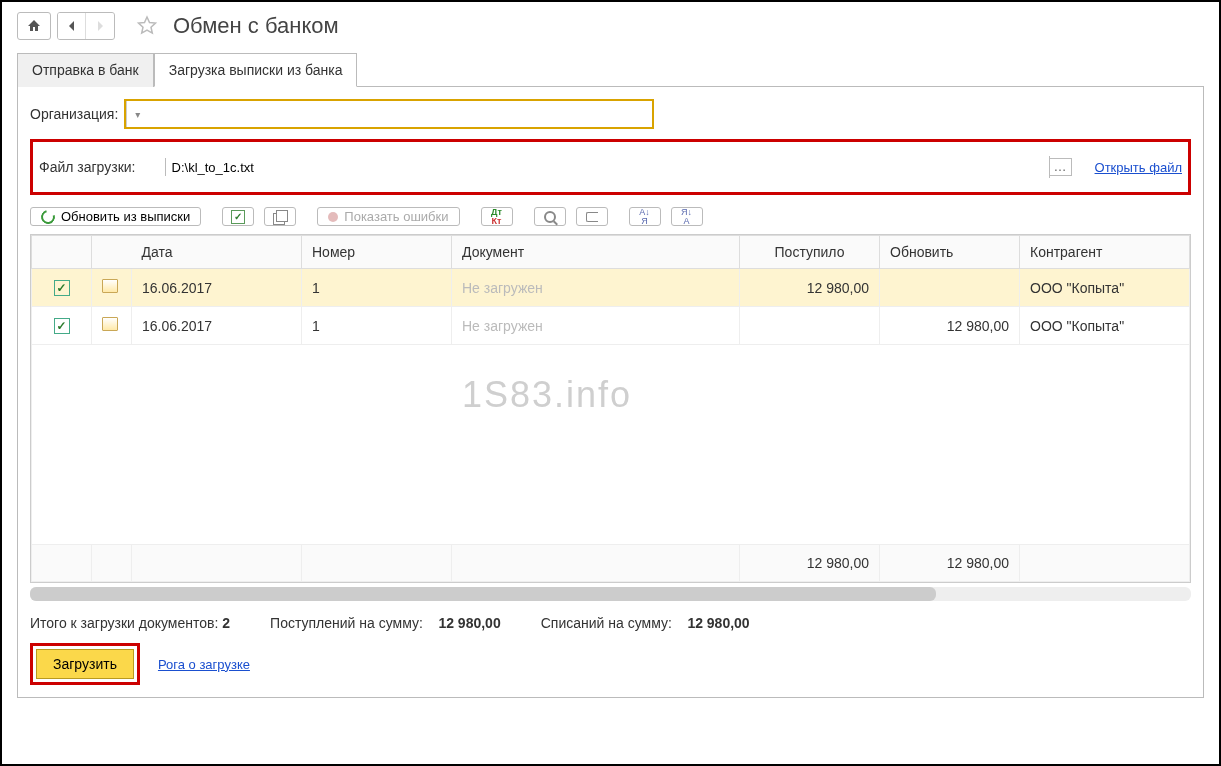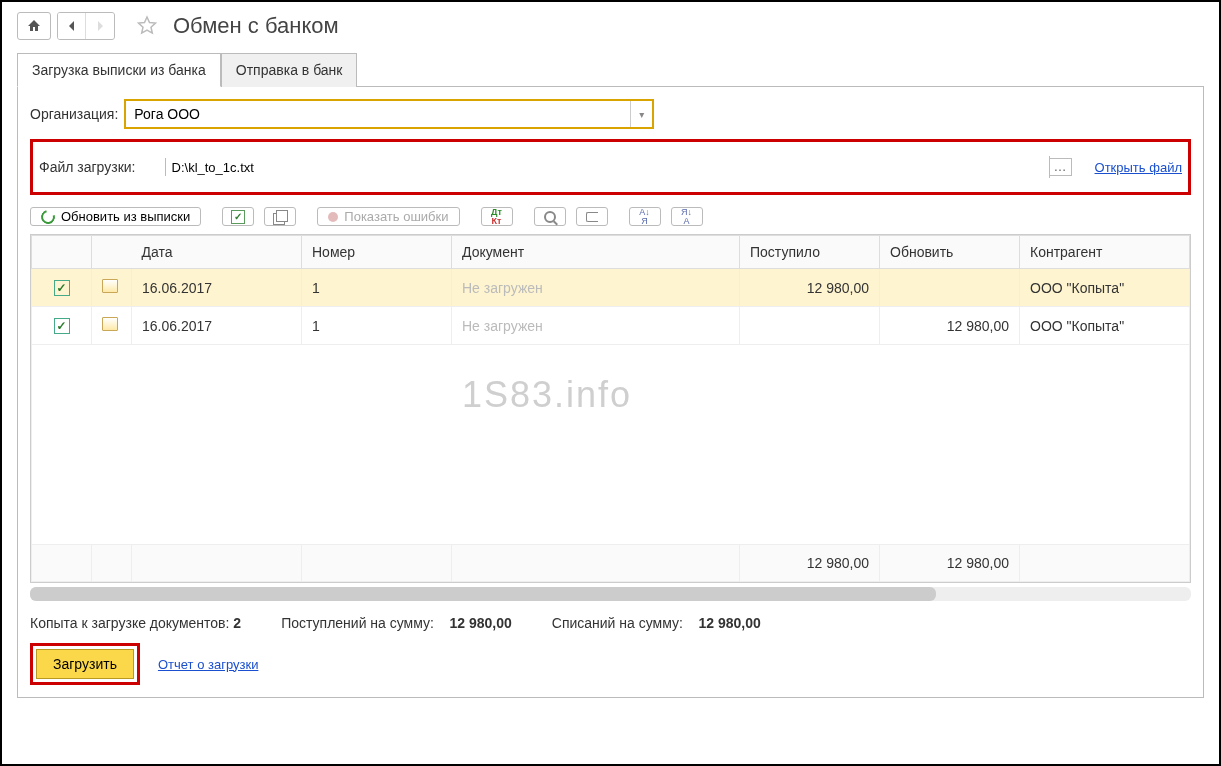--- a/index.html
+++ b/index.html
@@ -94,29 +94,28 @@
           </svg>
       </button>
     </div>
     <svg class="star" viewBox="0 0 24 24">
         <path fill="none" stroke="#bbb" stroke-width="1.5" d="M12 3l2.5 5.5 6 .6-4.5 4.1 1.3 5.9L12 16l-5.3 3.1 1.3-5.9L3.5 9.1l6-.6z"></path>
       </svg>
     <div class="title">Обмен с банком</div>
   </div>
 
   <div class="tabs">
+    <div class="tab">Отправка в банк</div>
     <div class="tab active">Загрузка выписки из банка</div>
-    <div class="tab">Отправка в банк</div>
   </div>
 
   <div class="panel">
     <div class="field-row">
       <span class="field-label">Организация:</span>
       <div class="org-box">
-        <input class="org-input" value="Рога ООО" style="">
         <div class="org-dd">▾</div>
       </div>
     </div>
 
     <div class="file-wrap">
       <span class="field-label">Файл загрузки:</span>
       <div class="file-input-group">
         <input class="file-input" value="D:\kl_to_1c.txt" style="">
         <div class="file-browse">…</div>
       </div>
@@ -162,21 +161,21 @@
 
     <div class="table-wrap">
       <table class="grid">
         <thead>
           <tr>
             <th class="col-chk"></th>
             <th class="col-ico" colspan="1" style="border-right:none"></th>
             <th class="col-date" style="border-left:none">Дата</th>
             <th class="col-num">Номер</th>
             <th>Документ</th>
-            <th class="col-amt num" style="text-align:left">Поступило</th>
+            <th class="col-amt num" style="text-align:center">Поступило</th>
             <th class="col-amt num" style="text-align:left">Обновить</th>
             <th class="col-ctr">Контрагент</th>
           </tr>
         </thead>
         <tbody>
           <tr class="sel">
             <td style="text-align:center"><span class="check">✓</span></td>
             <td><span class="doc-icon"></span></td>
             <td>16.06.2017</td>
             <td>1</td>
@@ -210,35 +209,35 @@
           </tr>
         </tbody>
       </table>
     </div>
     <div class="scroll">
         <div class="scroll-thumb"></div>
       </div>
 
     <div class="footer">
       <div>
-        <span>Копыта к загрузке документов:</span>
+        <span>Итого к загрузки документов:</span>
         <b>2</b>
       </div>
       <div>
         <span>Поступлений на сумму:</span>&nbsp;&nbsp;&nbsp;
         <b>12 980,00</b>
       </div>
       <div>
         <span>Списаний на сумму:</span>&nbsp;&nbsp;&nbsp;
         <b>12 980,00</b>
       </div>
     </div>
 
     <div class="action-row">
       <span class="load-box">
         <button class="load-btn">Загрузить</button>
       </span>
-      <a class="report-link">Отчет о загрузки</a>
+      <a class="report-link">Рога о загрузке</a>
     </div>
   </div>
 
   <div class="watermark">1S83.info</div>
 </div>
 
 </body></html>

